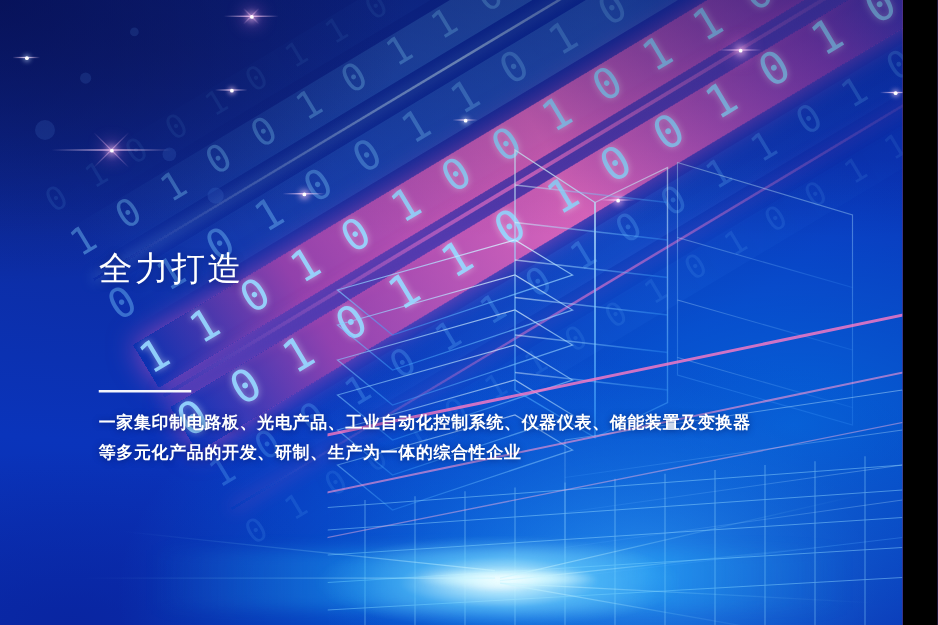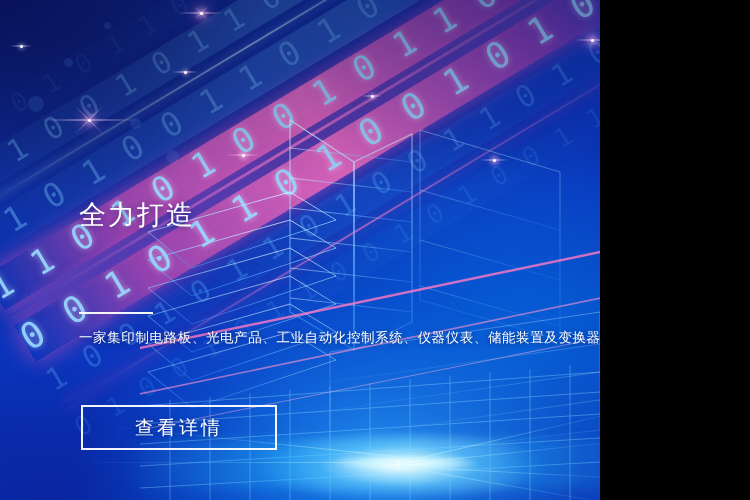--- a/index.html
+++ b/index.html
@@ -2,21 +2,21 @@
 <html><head>
 <meta charset="utf-8">
 <style>
   html, body {
     margin: 0;
     padding: 0;
     background: #000;
   }
   #banner {
     position: relative;
-    width: 600px;
+    width: 722px;
     height: 500px;
     overflow: hidden;
     font-family: "Liberation Sans", "DejaVu Sans", sans-serif;
     background: #8b5cf6;
     user-select: none;
   }
 
   
   .layer { position: absolute; inset: 0; }
 
@@ -188,20 +188,21 @@
     left: 79px; top: 326px;
     width: 470px;
   }
   .desc-line {
     font-size: 13.5px;
     line-height: 24px;
     color: #ffffff;
     letter-spacing: 0.6px;
     white-space: nowrap;
     text-shadow: 0 1px 5px rgba(0,20,90,0.65);
+    font-weight: bold;
   }
   .cta {
     position: absolute;
     left: 81px; top: 405px;
     width: 196px; height: 45px;
     border: 2px solid rgba(255,255,255,0.95);
     display: flex; align-items: center; justify-content: center;
     box-sizing: border-box;
     cursor: pointer;
   }
@@ -410,20 +411,18 @@
 
   <div class="content">
 
     <div class="kicker">全力打造</div>
 
 
     <div class="divider"></div>
 
     <div class="desc">
       <div class="desc-line">一家集印制电路板、光电产品、工业自动化控制系统、仪器仪表、储能装置及变换器</div>
+      <div class="desc-line">等多元化产品的开发、研制、生产为一体的综合性企业</div>
     </div>
 
-    <div class="cta">
-      <span class="cta-label">查看详情</span>
-    </div>
 
   </div>
 </div>
 
 </body></html>

